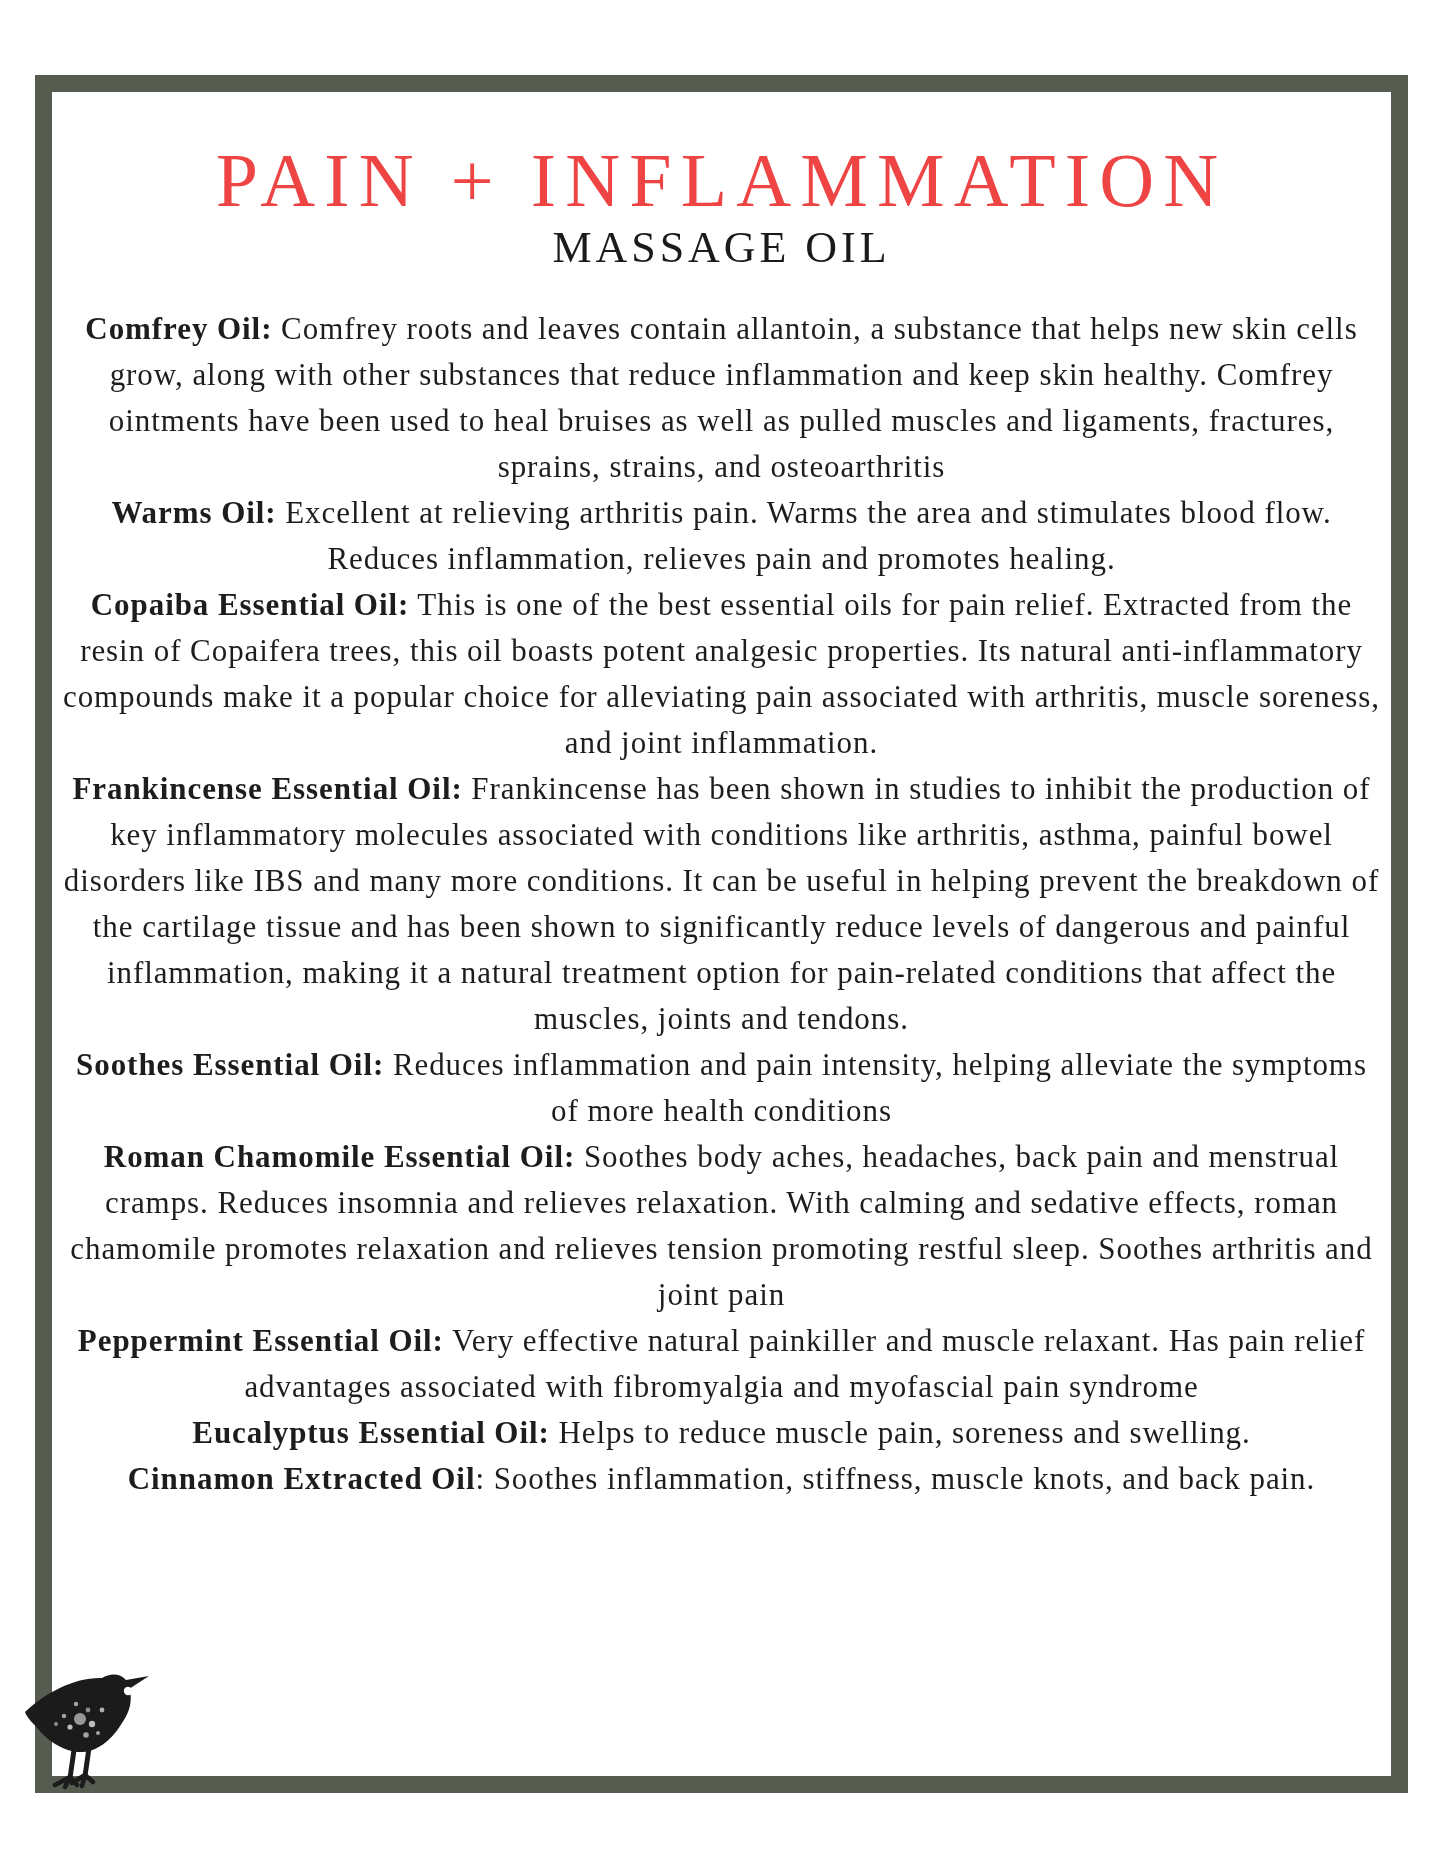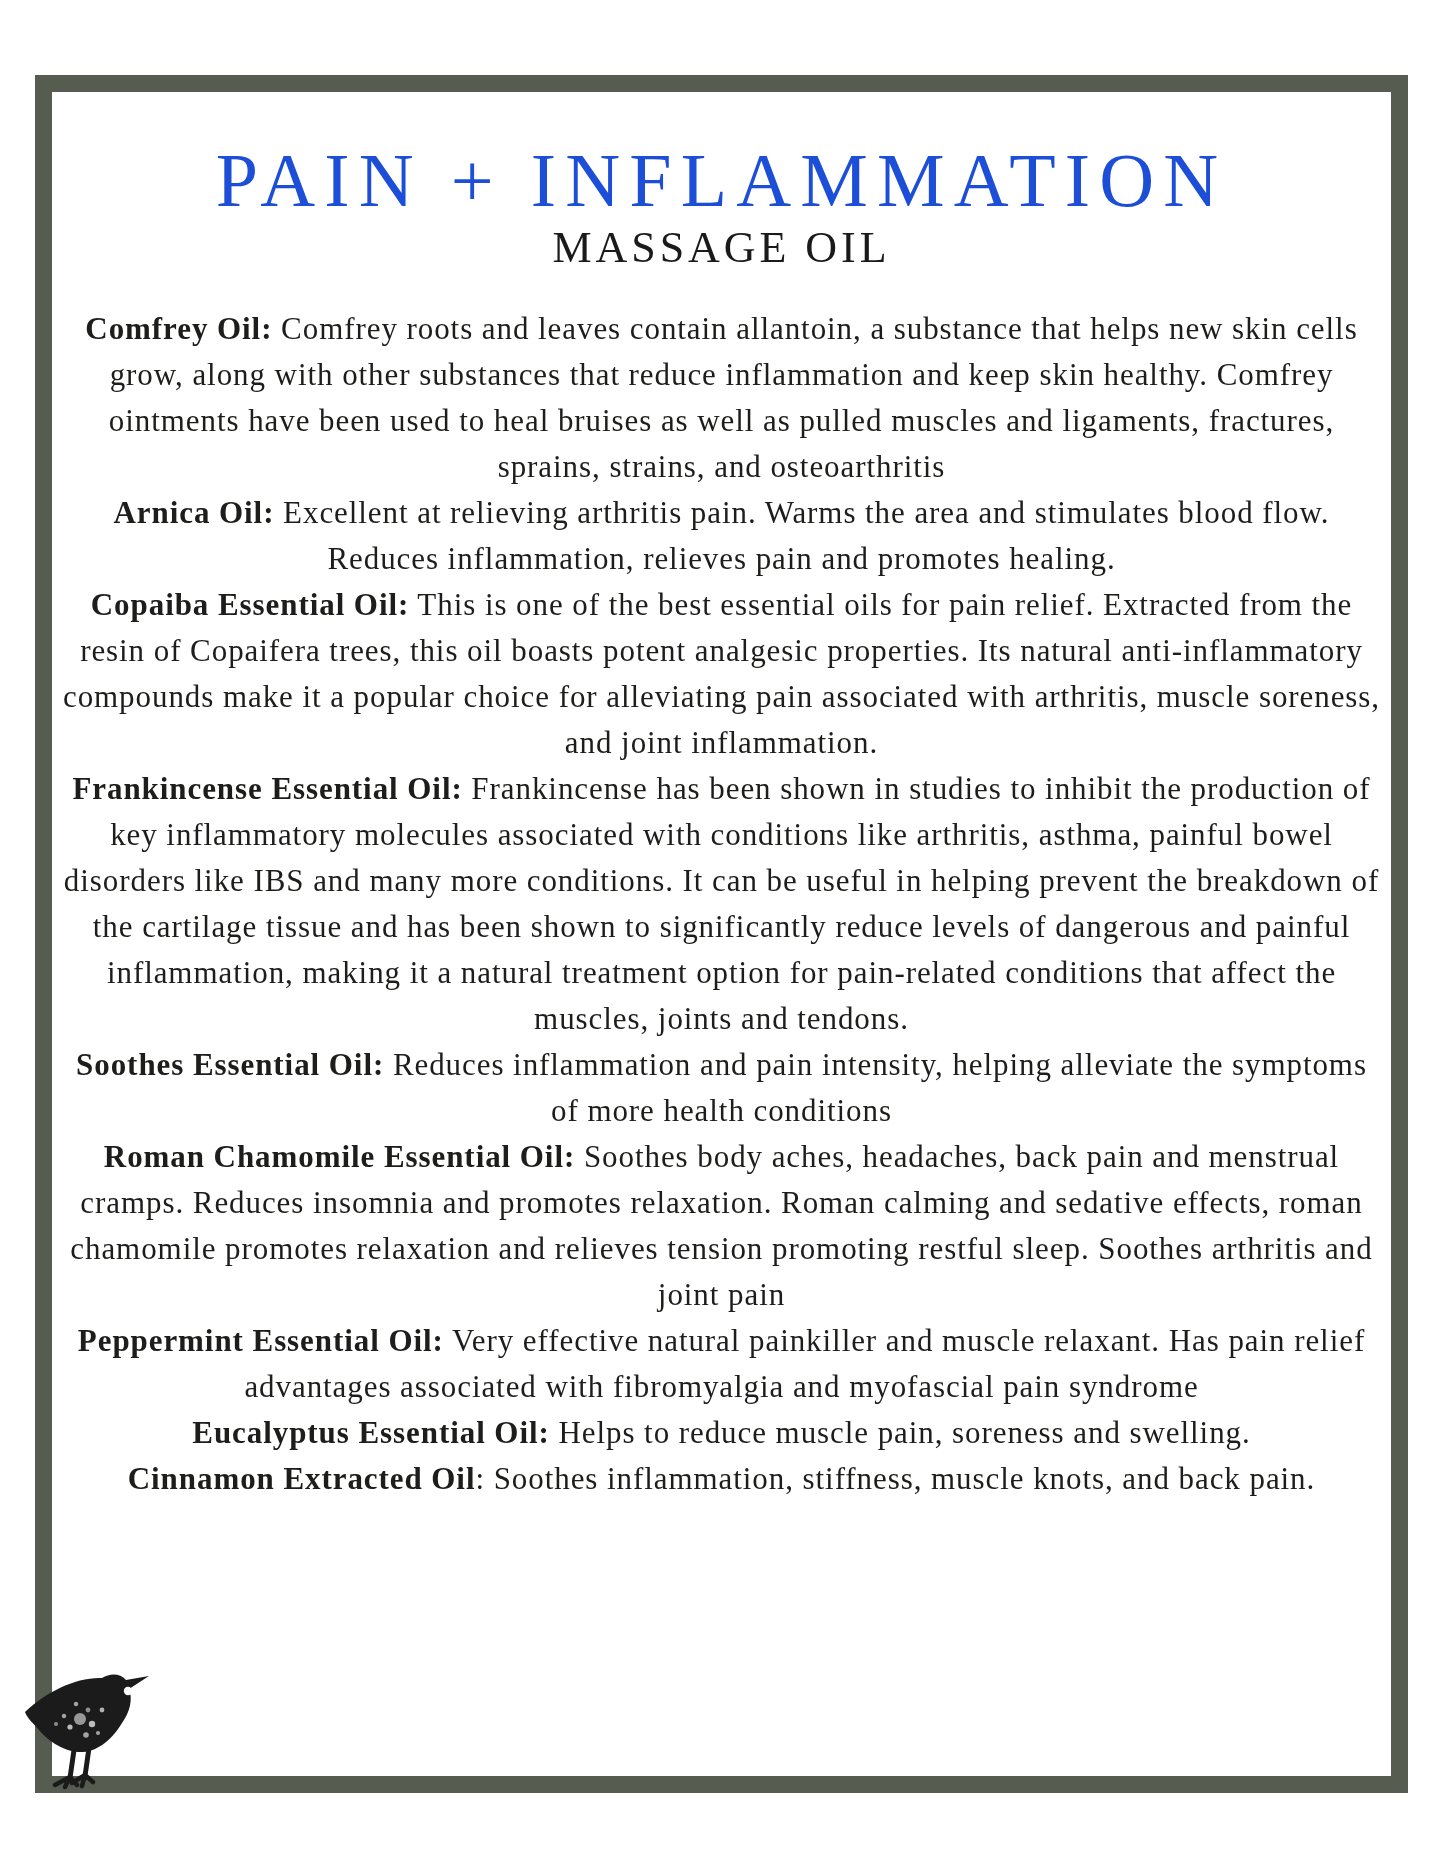--- a/index.html
+++ b/index.html
@@ -31,21 +31,21 @@
     box-sizing: border-box;
     padding: 0 6px;
     text-align: center;
   }
   .title {
     margin-top: 48px;
     font-size: 76px;
     line-height: 80px;
     font-weight: 400;
     letter-spacing: 0.12em;
-    color: #1d4ed8;
+    color: #ef4444;
     white-space: nowrap;
   }
   .subtitle {
     margin-top: 8px;
     font-size: 44px;
     line-height: 40px;
     font-weight: 400;
     letter-spacing: 0.09em;
     color: #1a1a1a;
   }
@@ -74,25 +74,25 @@
 </head>
 <body style="color: rgb(29, 29, 27); background: rgb(255, 255, 255);">
 
 <div class="frame" style="border-color: rgb(86, 92, 80);">
   <div class="inner">
     <div class="title">PAIN + INFLAMMATION</div>
     <div class="subtitle">MASSAGE OIL</div>
 
     <div class="entries">
       <p><strong>Comfrey Oil:</strong><span> Comfrey roots and leaves contain allantoin, a substance that helps new skin cells grow, along with other substances that reduce inflammation and keep skin healthy. Comfrey ointments have been used to heal bruises as well as pulled muscles and ligaments, fractures, sprains, strains, and osteoarthritis</span></p>
-      <p><strong>Arnica Oil:</strong><span> Excellent at relieving arthritis pain. Warms the area and stimulates blood flow. Reduces inflammation, relieves pain and promotes healing.</span></p>
+      <p><strong>Warms Oil:</strong><span> Excellent at relieving arthritis pain. Warms the area and stimulates blood flow. Reduces inflammation, relieves pain and promotes healing.</span></p>
       <p><strong>Copaiba Essential Oil:</strong><span> This is one of the best essential oils for pain relief. Extracted from the resin of Copaifera trees, this oil boasts potent analgesic properties. Its natural anti-inflammatory compounds make it a popular choice for alleviating pain associated with arthritis, muscle soreness, and joint inflammation.</span></p>
       <p><strong>Frankincense Essential Oil:</strong><span> Frankincense has been shown in studies to inhibit the production of key inflammatory molecules associated with conditions like arthritis, asthma, painful bowel disorders like IBS and many more conditions. It can be useful in helping prevent the breakdown of the cartilage tissue and has been shown to significantly reduce levels of dangerous and painful inflammation, making it a natural treatment option for pain-related conditions that affect the muscles, joints and tendons.</span></p>
       <p><strong>Soothes Essential Oil:</strong><span> Reduces inflammation and pain intensity, helping alleviate the symptoms of more health conditions</span></p>
-      <p><strong>Roman Chamomile Essential Oil:</strong><span> Soothes body aches, headaches, back pain and menstrual cramps. Reduces insomnia and promotes relaxation. Roman calming and sedative effects, roman chamomile promotes relaxation and relieves tension promoting restful sleep. Soothes arthritis and joint pain</span></p>
+      <p><strong>Roman Chamomile Essential Oil:</strong><span> Soothes body aches, headaches, back pain and menstrual cramps. Reduces insomnia and relieves relaxation. With calming and sedative effects, roman chamomile promotes relaxation and relieves tension promoting restful sleep. Soothes arthritis and joint pain</span></p>
       <p><strong>Peppermint Essential Oil:</strong><span> Very effective natural painkiller and muscle relaxant. Has pain relief advantages associated with fibromyalgia and myofascial pain syndrome</span></p>
       <p><strong>Eucalyptus Essential Oil:</strong><span> Helps to reduce muscle pain, soreness and swelling.</span></p>
       <p><strong>Cinnamon Extracted Oil</strong><span>: Soothes inflammation, stiffness, muscle knots, and back pain.</span></p>
     </div>
   </div>
 </div>
 
 <svg class="bird" viewBox="0 0 130 118" xmlns="http://www.w3.org/2000/svg">
   <g>
 

